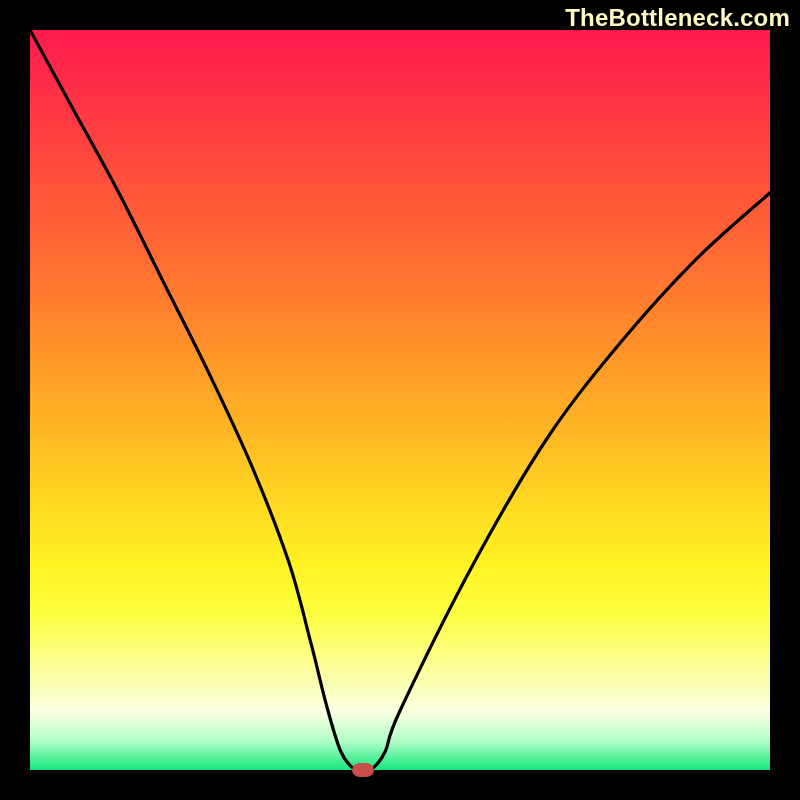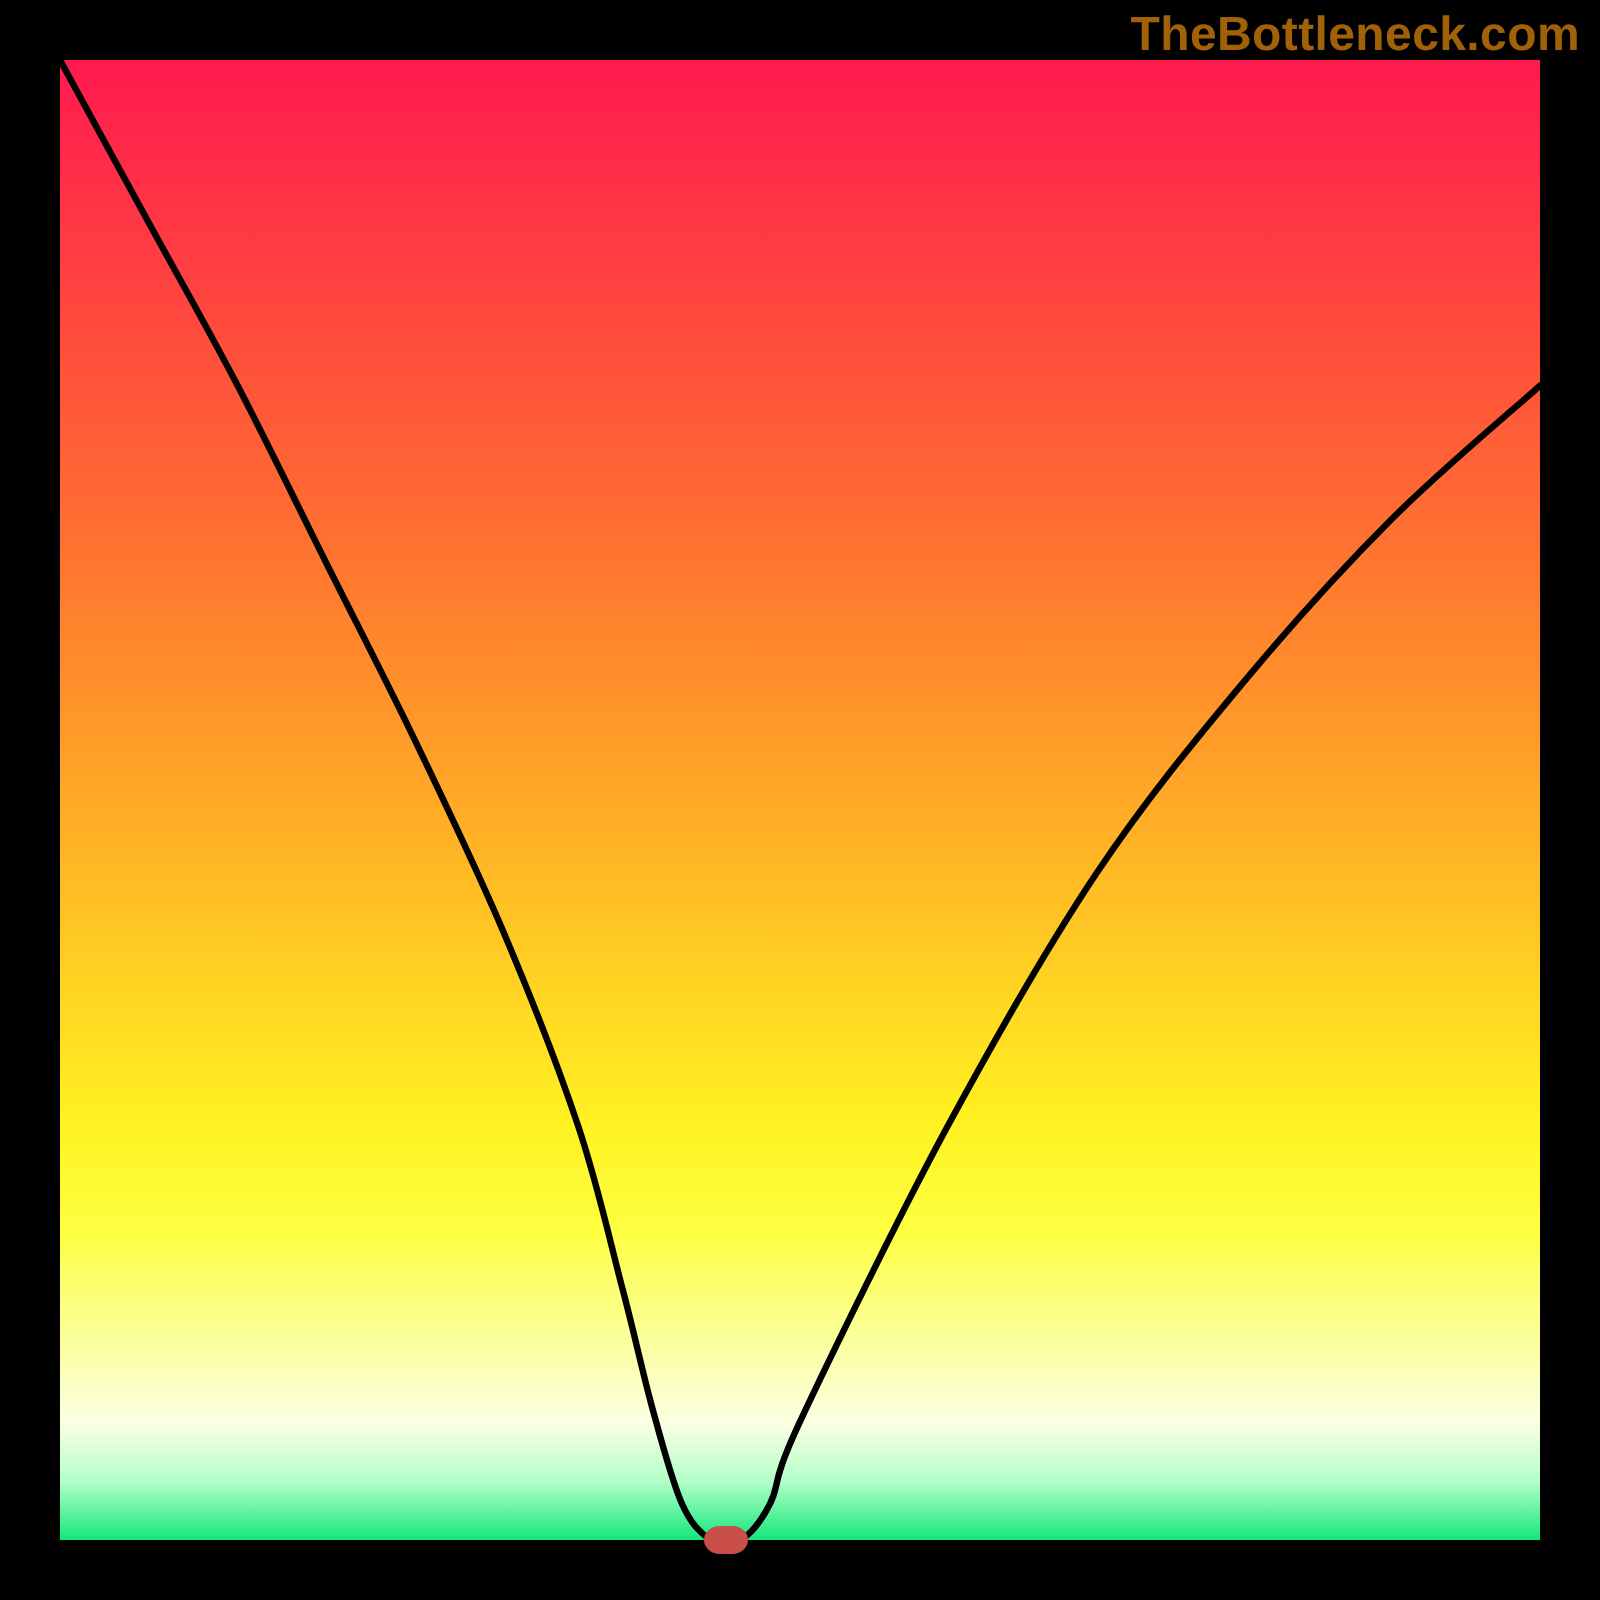--- a/index.html
+++ b/index.html
@@ -39,21 +39,21 @@
       #b4ffca 96%,
       #14e77b 100%
     );
   }
   .watermark {
     position: absolute;
     top: 4px;
     right: 10px;
     font-size: 24px;
     font-weight: 600;
-    color: #a16207;
+    color: #fef9c3;
     letter-spacing: 0.2px;
     user-select: none;
   }
   svg.curve {
     position: absolute;
     left: 0;
     top: 0;
     width: 740px;
     height: 740px;
   }

